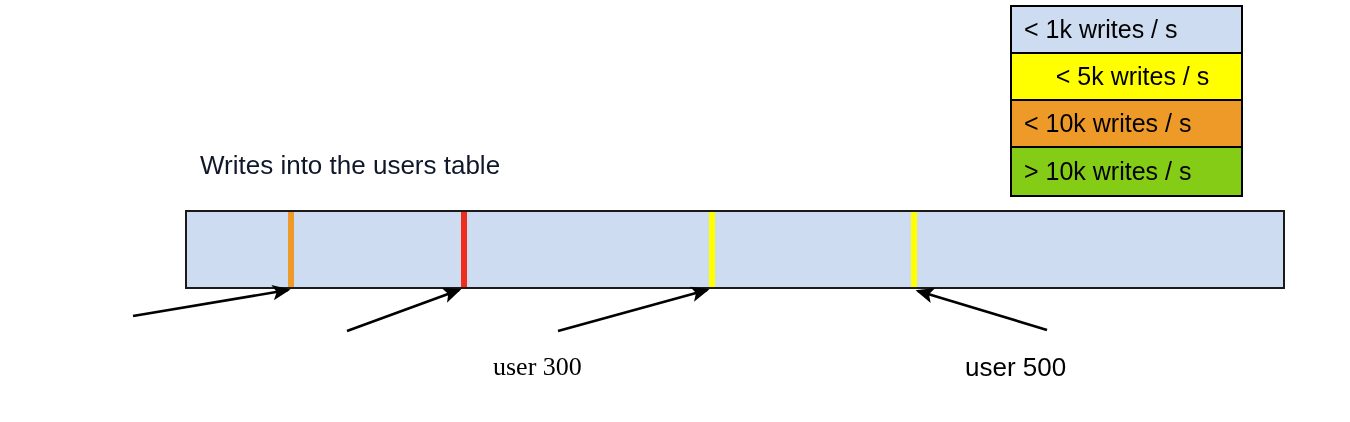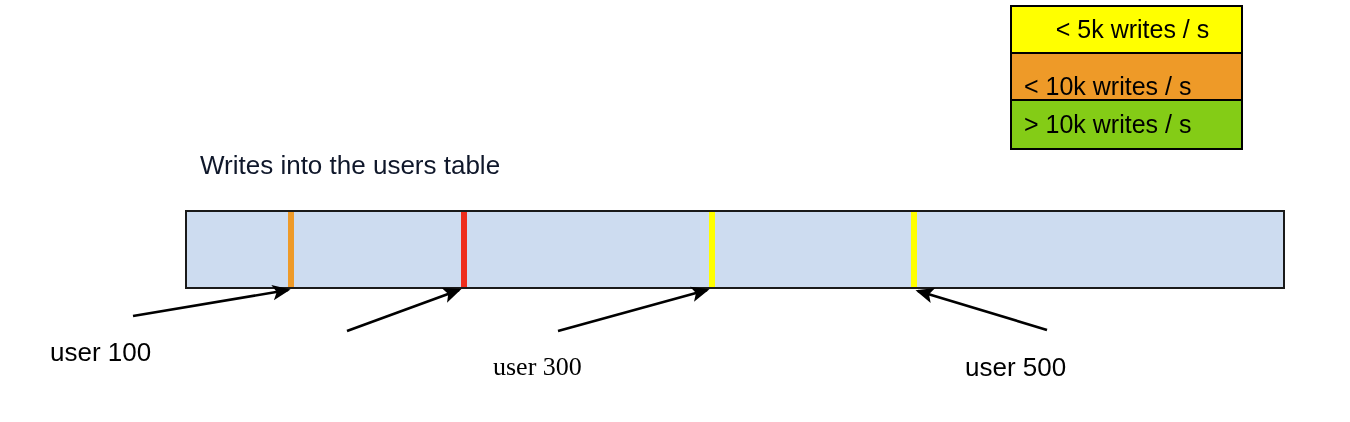--- a/index.html
+++ b/index.html
@@ -83,24 +83,27 @@
     color: #000000;
     white-space: nowrap;
   }
 </style>
 </head>
 <body>
 
 <div id="canvas">
 
   <div id="legend">
+    <div class="legend-row" style="background: rgb(205, 220, 240);">
+      <span class="legend-label">&lt; 1k writes / s</span>
+    </div>
     <div class="legend-row" style="background: rgb(255, 255, 0); justify-content: center;">
       <span class="legend-label">&lt; 5k writes / s</span>
     </div>
-    <div class="legend-row" style="background: rgb(238, 154, 40); align-items: flex-end;">
+    <div class="legend-row" style="background: rgb(238, 154, 40);">
       <span class="legend-label">&lt; 10k writes / s</span>
     </div>
     <div class="legend-row" style="background: #84cc16;">
       <span class="legend-label">&gt; 10k writes / s</span>
     </div>
   </div>
 
   <div id="caption">Writes into the users table</div>
 
   <div id="table-bar" style="background: rgb(205, 220, 240); border-color: rgb(26, 26, 26);">
@@ -115,17 +118,16 @@
       <marker id="arrowhead" markerWidth="7" markerHeight="7" refX="6" refY="3.2" orient="auto" markerUnits="strokeWidth">
         <path d="M0,0.2 L7,3.2 L0,6.2 L1.6,3.2 Z" fill="#000000"></path>
       </marker>
     </defs>
     <line stroke="#000000" stroke-width="2.6" marker-end="url(#arrowhead)" x1="133" y1="316" x2="288" y2="290"></line>
     <line stroke="#000000" stroke-width="2.6" marker-end="url(#arrowhead)" x1="347" y1="331" x2="459" y2="290"></line>
     <line stroke="#000000" stroke-width="2.6" marker-end="url(#arrowhead)" x1="558" y1="331" x2="707" y2="290"></line>
     <line stroke="#000000" stroke-width="2.6" marker-end="url(#arrowhead)" x1="1047" y1="330" x2="918" y2="291"></line>
   </svg>
 
-  <div class="user-label" style="left: 50px; top: 337px;">user 100</div>
   <div class="user-label" style="left: 493px; top: 352px; font-family: Liberation Serif, serif;">user 300</div>
   <div class="user-label" style="left: 965px; top: 352px;">user 500</div>
 
 </div>
 
 </body></html>

